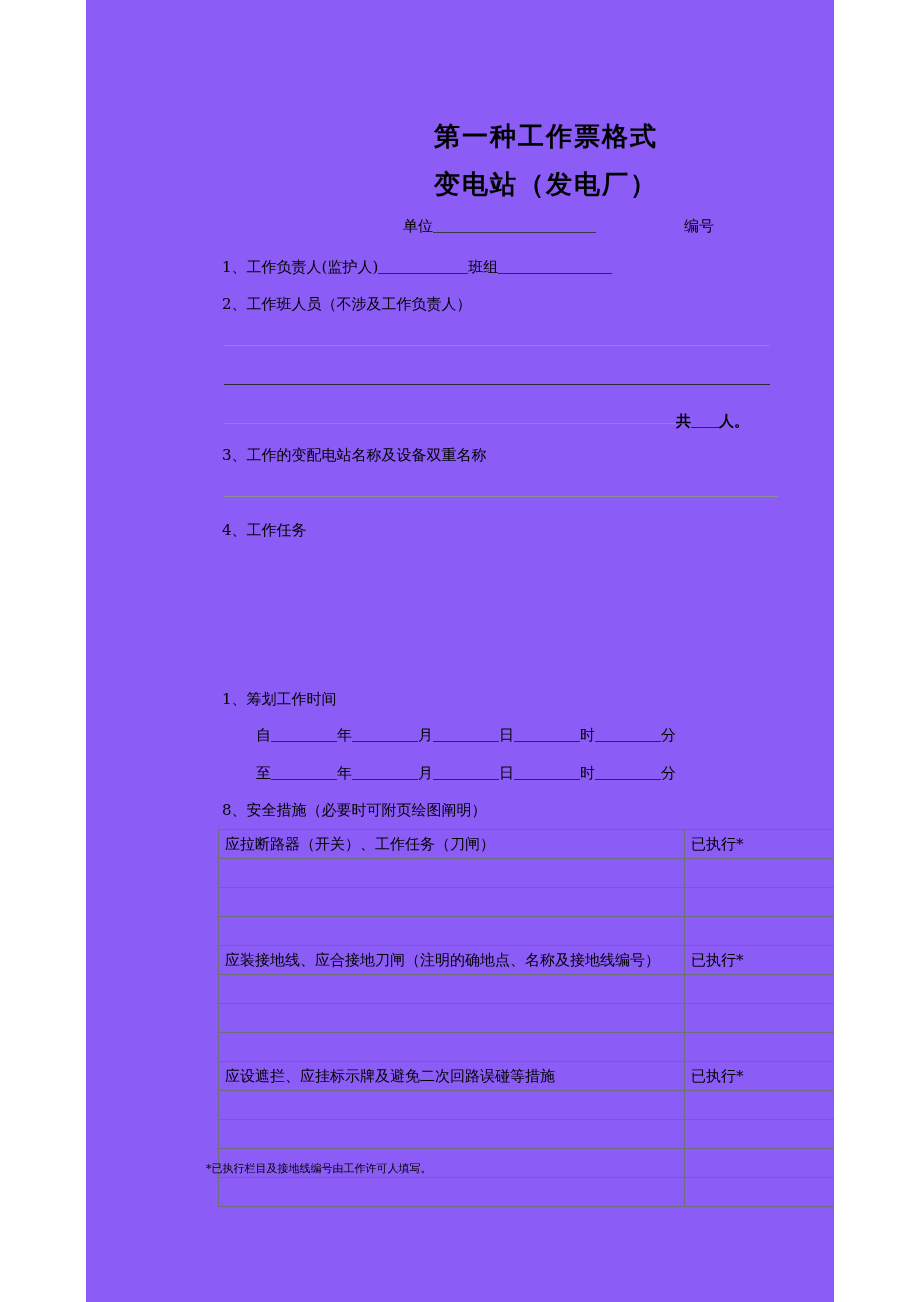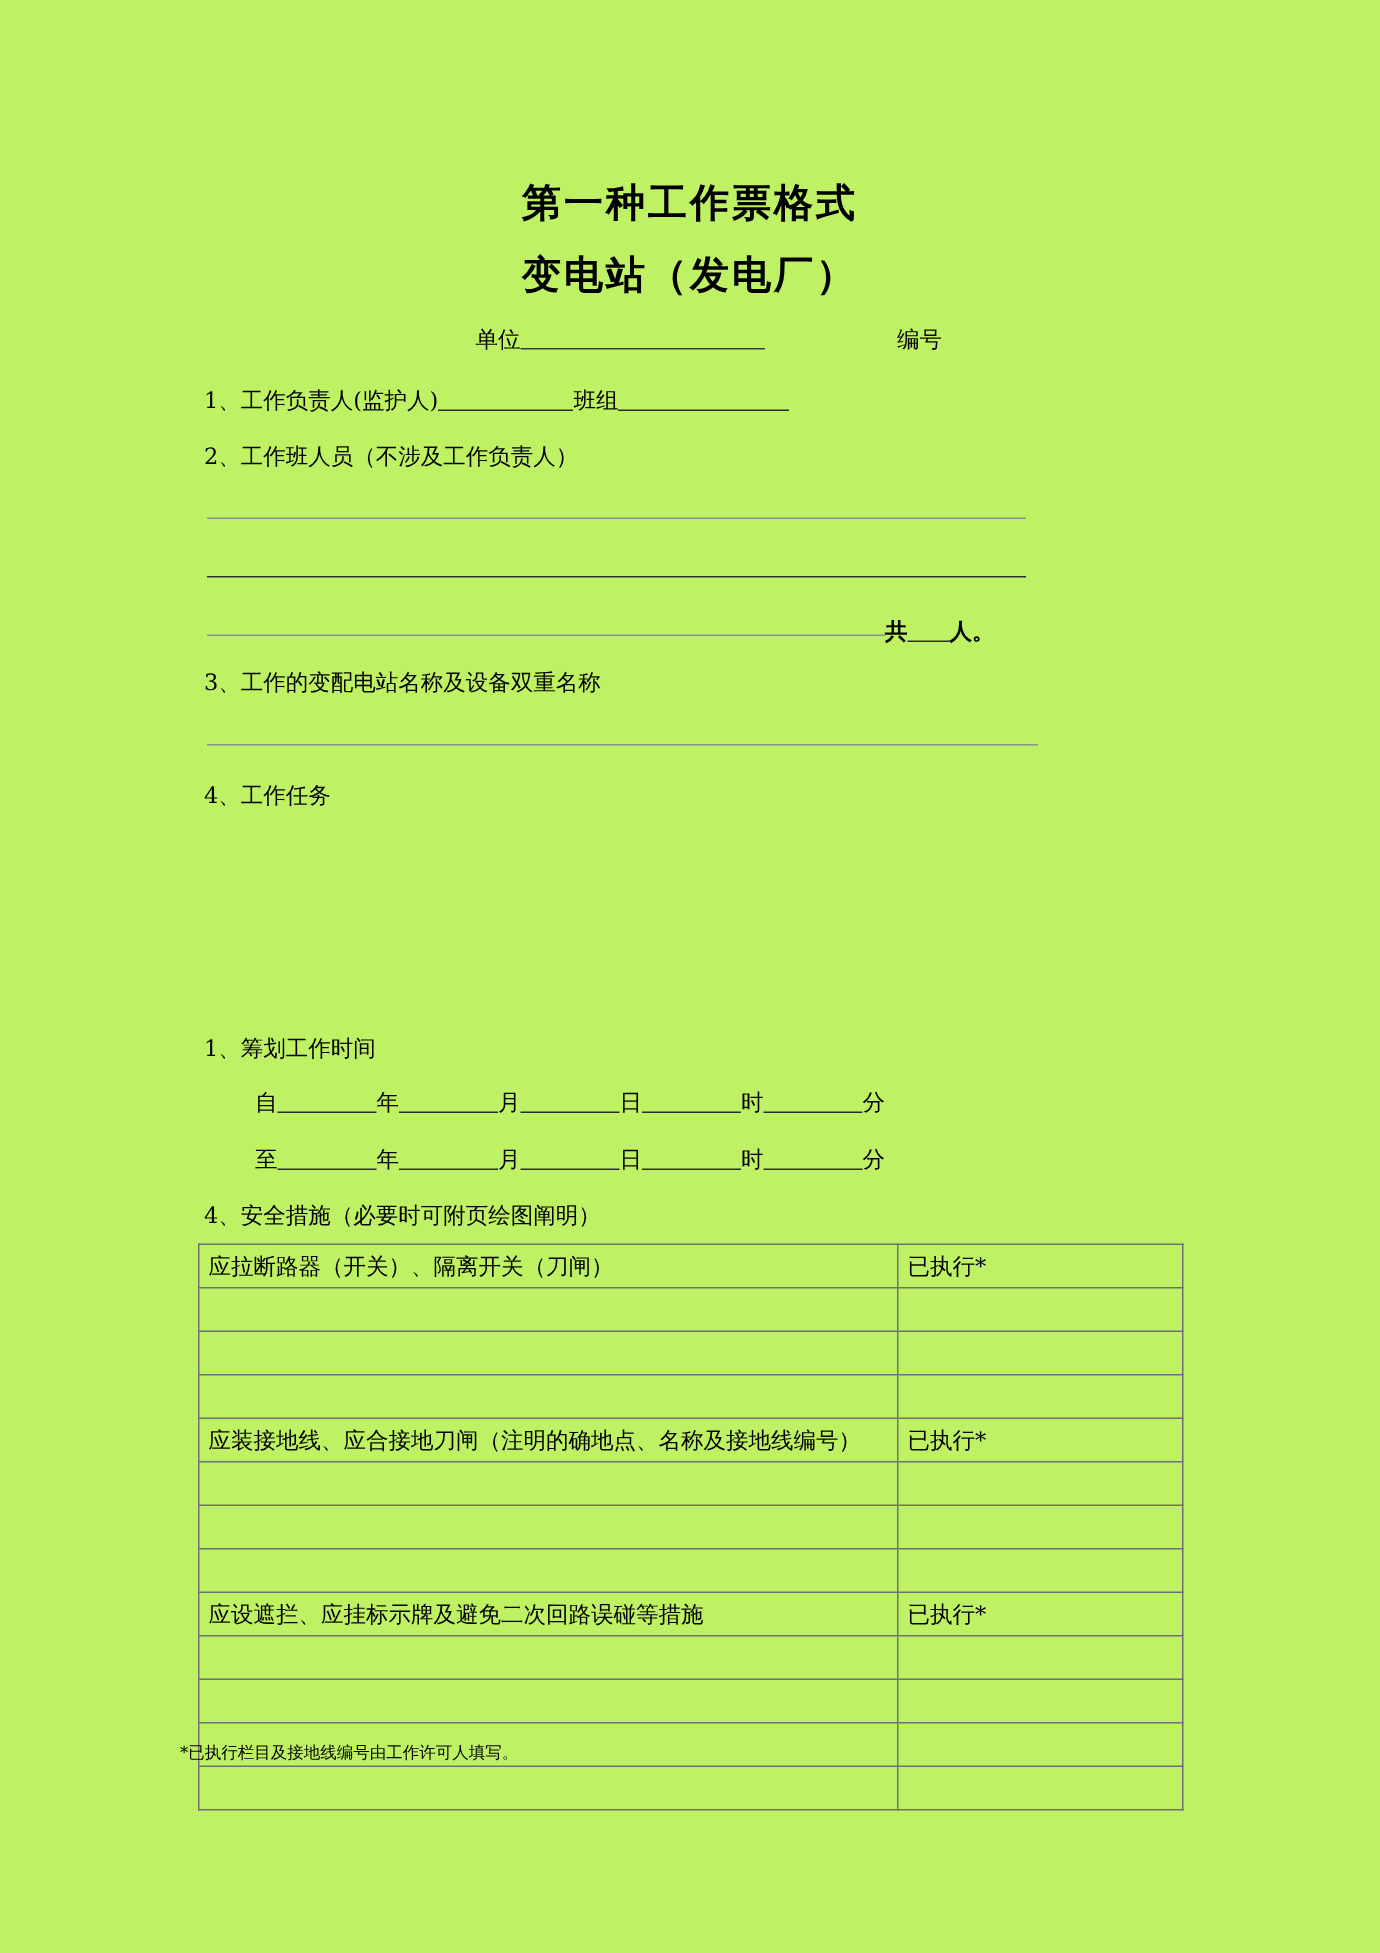--- a/index.html
+++ b/index.html
@@ -6,24 +6,24 @@
     margin: 0;
     padding: 0;
     background: #ffffff;
   }
   body {
     font-family: "DejaVu Serif", "Liberation Serif", serif;
     color: #000000;
   }
   .page {
     position: relative;
-    width: 920px;
+    width: 748px;
     height: 1302px;
     margin: 0 auto;
-    background: #bef264;
+    background: #8b5cf6;
     overflow: hidden;
   }
 
   
   .title-block {
     position: absolute;
     left: 0;
     top: 112px;
     width: 920px;
     text-align: center;
@@ -183,32 +183,32 @@
 
   <div class="time-row" style="top:723px;">
     <span>自</span><span class="b"></span><span>年</span><span class="b"></span><span>月</span><span class="b"></span><span>日</span><span class="b"></span><span>时</span><span class="b"></span><span>分</span>
   </div>
 
   <div class="time-row" style="top:761px;">
     <span>至</span><span class="b"></span><span>年</span><span class="b"></span><span>月</span><span class="b"></span><span>日</span><span class="b"></span><span>时</span><span class="b"></span><span>分</span>
   </div>
 
   <div class="item" style="top:798px;">
-    <span>4、安全措施（必要时可附页绘图阐明）</span>
+    <span>8、安全措施（必要时可附页绘图阐明）</span>
   </div>
 
   <table class="grid" style="left:132px; top:829px; width:656px;">
     <colgroup>
       <col style="width:466px;">
       <col style="width:190px;">
     </colgroup>
     <tbody>
 
       <tr>
-        <td class="hdr">应拉断路器（开关）、隔离开关（刀闸）</td>
+        <td class="hdr">应拉断路器（开关）、工作任务（刀闸）</td>
         <td class="hdr">已执行*</td>
       </tr>
       <tr>
         <td class="empty"></td>
         <td class="empty"></td>
       </tr>
       <tr>
         <td class="empty"></td>
         <td class="empty"></td>
       </tr>

